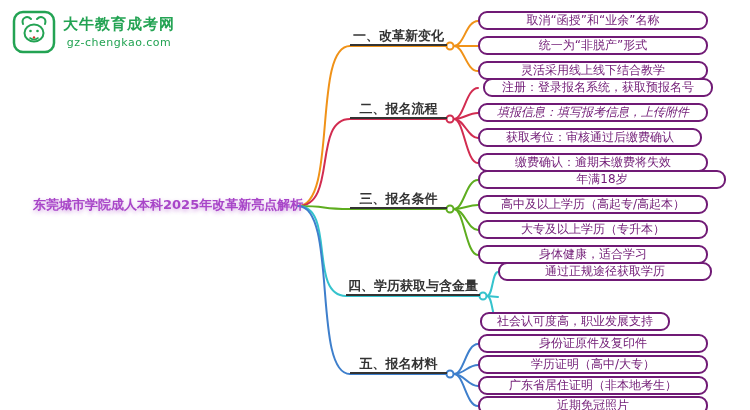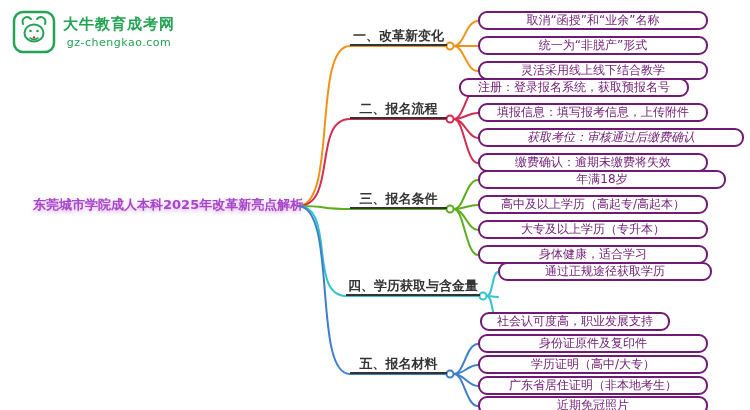--- a/index.html
+++ b/index.html
@@ -108,23 +108,23 @@
   <div class="branch-label col1" style="left:350px;top:28px;width:97px;">一、改革新变化</div>
   <div class="branch-label col2" style="left:350px;top:101px;width:97px;">二、报名流程</div>
   <div class="branch-label col3" style="left:350px;top:191px;width:97px;">三、报名条件</div>
   <div class="branch-label col4" style="left:346px;top:278px;width:134px;">四、学历获取与含金量</div>
   <div class="branch-label col5" style="left:350px;top:356px;width:97px;">五、报名材料</div>
 
   <div class="leaf col1" style="left:478px;top:11px;width:230px;">取消“函授”和“业余”名称</div>
   <div class="leaf col1" style="left:478px;top:36px;width:230px;">统一为“非脱产”形式</div>
   <div class="leaf col1" style="left:478px;top:61px;width:230px;">灵活采用线上线下结合教学</div>
 
-  <div class="leaf col2" style="left:459px;top:78px;width:230px;">注册：登录报名系统，获取预报名号</div>
-  <div class="leaf col2" style="left:478px;top:103px;width:230px;">填报信息：填写报考信息，上传附件</div>
-  <div class="leaf col2" style="left:478px;top:128px;width:266px;font-style:italic;">获取考位：审核通过后缴费确认</div>
+  <div class="leaf col2" style="left:483px;top:78px;width:230px;">注册：登录报名系统，获取预报名号</div>
+  <div class="leaf col2" style="left:478px;top:103px;width:230px;font-style:italic;">填报信息：填写报考信息，上传附件</div>
+  <div class="leaf col2" style="left:478px;top:128px;width:224px;">获取考位：审核通过后缴费确认</div>
   <div class="leaf col2" style="left:478px;top:153px;width:230px;">缴费确认：逾期未缴费将失效</div>
 
   <div class="leaf col3" style="left:478px;top:170px;width:248px;">年满18岁</div>
   <div class="leaf col3" style="left:478px;top:195px;width:230px;">高中及以上学历（高起专/高起本）</div>
   <div class="leaf col3" style="left:478px;top:220px;width:230px;">大专及以上学历（专升本）</div>
   <div class="leaf col3" style="left:478px;top:245px;width:230px;">身体健康，适合学习</div>
 
   <div class="leaf col4" style="left:498px;top:262px;width:214px;">通过正规途径获取学历</div>
   <div class="leaf col4" style="left:480px;top:312px;width:190px;">社会认可度高，职业发展支持</div>
 

